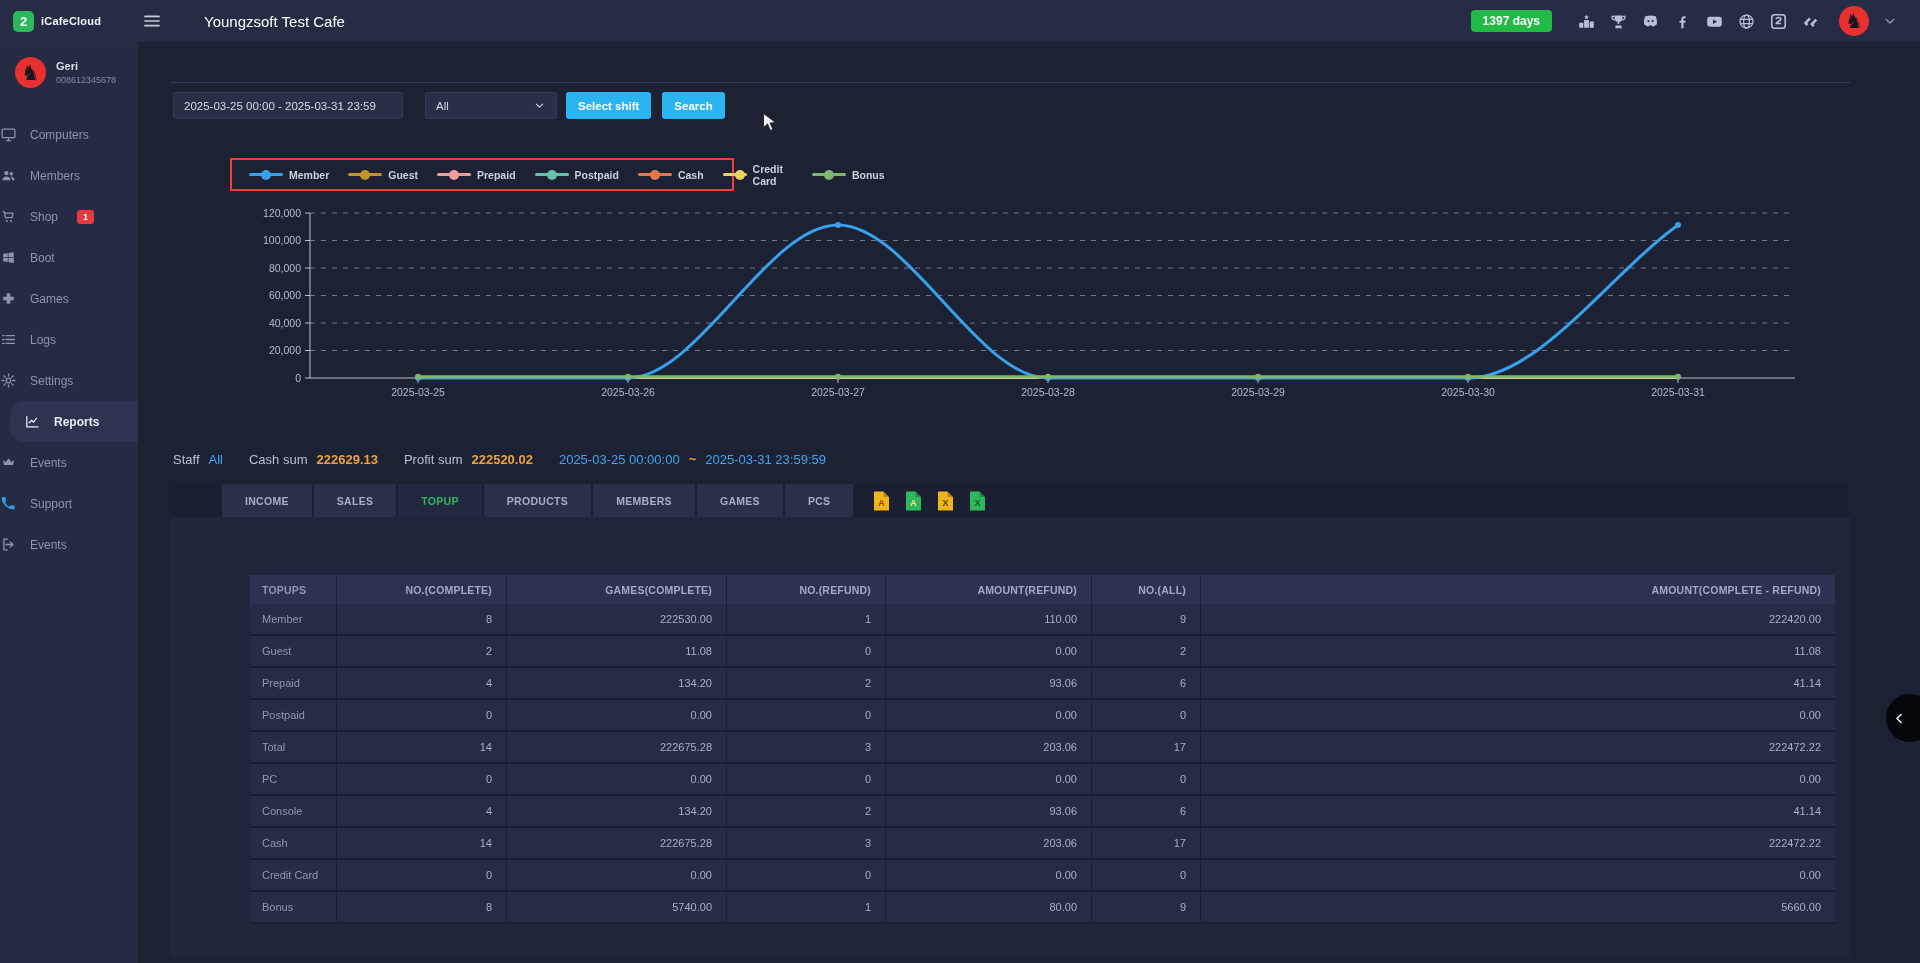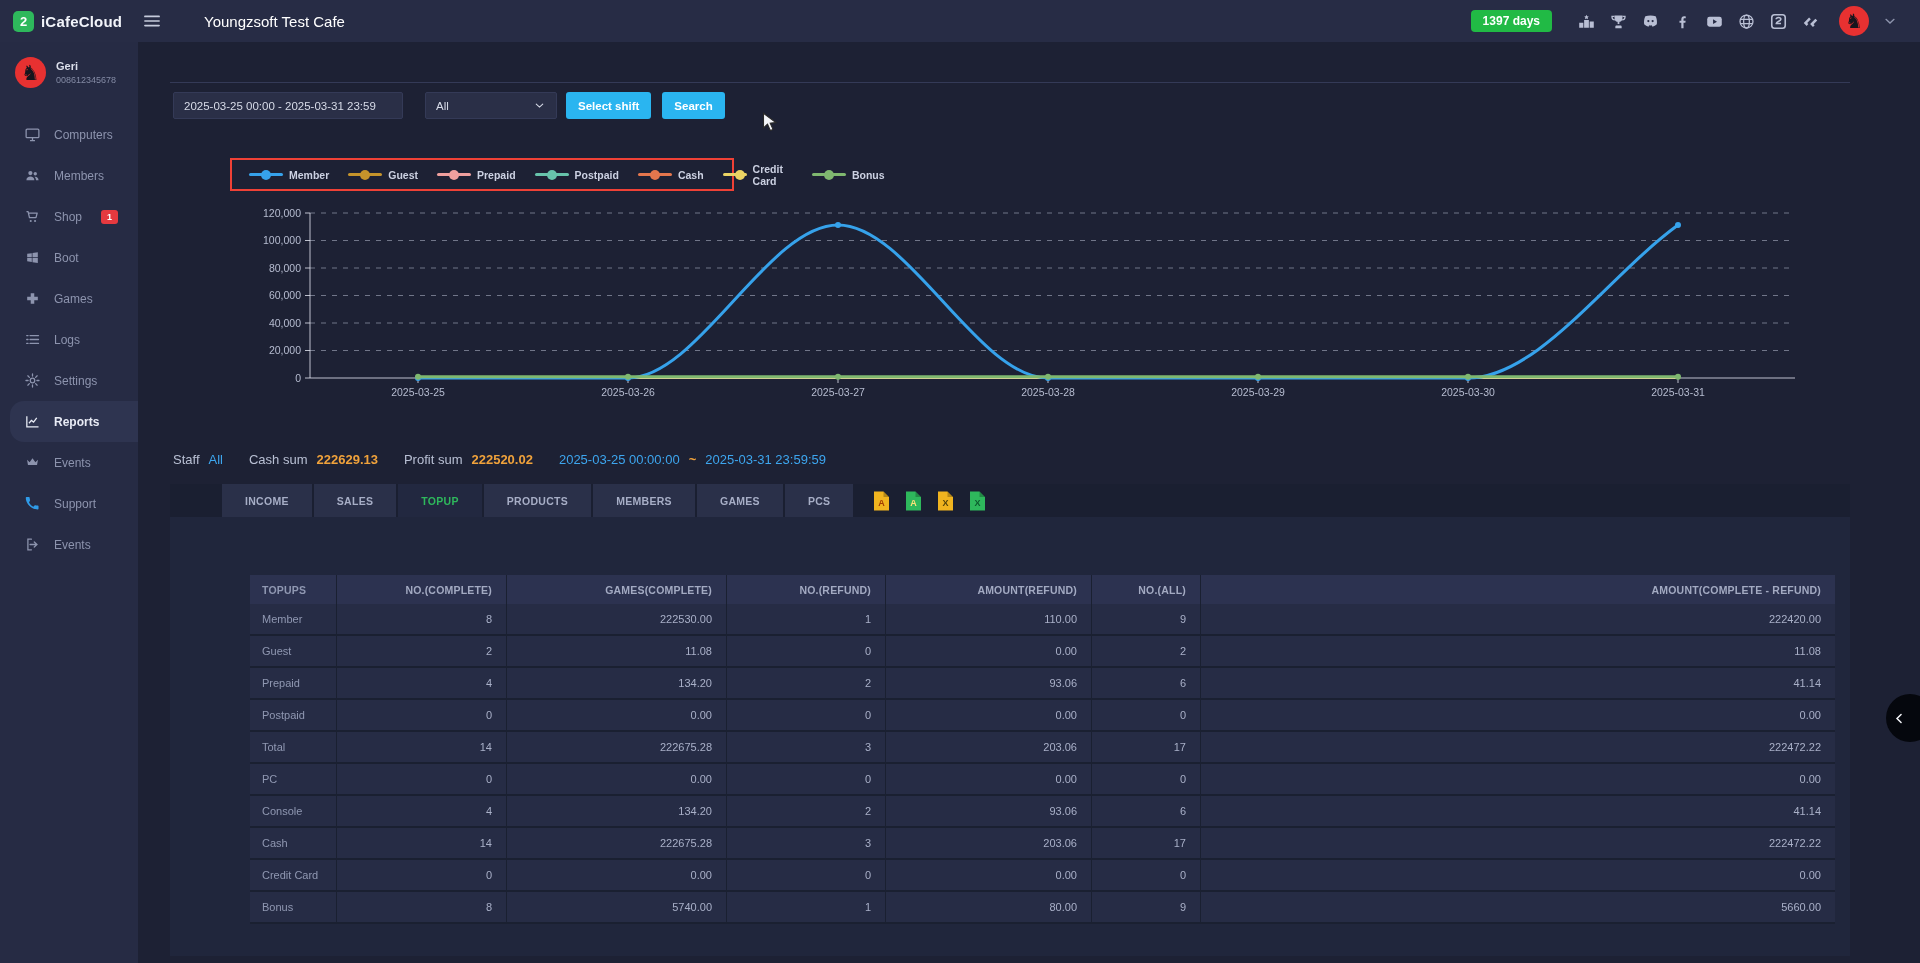--- a/index.html
+++ b/index.html
@@ -11,37 +11,37 @@
     color:#aab0c6;
   }
   svg { display:block; }
   .icon { display:inline-flex; align-items:center; justify-content:center; color:#b6bcd2; }
   .icon svg { width:100%; height:100%; }
 
   
   .topbar { position:absolute; left:0; top:0; width:1920px; height:42px; background:#272c45; display:flex; align-items:center; z-index:30; }
   .logo-wrap { width:138px; display:flex; align-items:center; gap:7px; padding-left:13px; flex:0 0 auto; }
   .logo-mark { width:21px; height:21px; border-radius:5px; background:#2eb85c; color:#fff; font-weight:bold; font-size:13px; display:flex; align-items:center; justify-content:center; }
-  .logo-text { color:#f2f4fa; font-size:15px; font-weight:bold; letter-spacing:.2px; }
+  .logo-text { color:#f2f4fa; font-size:11px; font-weight:bold; letter-spacing:.2px; }
   .hamburger { width:20px; height:20px; margin-left:4px; color:#c6cbdc; cursor:pointer; }
   .page-title { margin-left:42px; color:#ffffff; font-size:15px; }
   .topbar-right { margin-left:auto; display:flex; align-items:center; gap:13px; padding-right:22px; }
   .days-badge { background:#21ba45; color:#fff; font-size:12px; font-weight:bold; border-radius:4px; padding:4px 12px; margin-right:12px; }
   .tb-icon { width:19px; height:19px; color:#b9bfd4; cursor:pointer; }
   .tb-avatar { width:30px; height:30px; border-radius:50%; background:#e73131; color:#15151d; display:flex; align-items:center; justify-content:center; font-size:20px; line-height:1; margin-left:6px; cursor:pointer; }
   .tb-caret { width:16px; height:16px; color:#8e95ad; cursor:pointer; }
 
   
   .sidebar { position:absolute; left:0; top:42px; width:138px; bottom:0; background:#262b44; z-index:20; }
   .user-block { display:flex; align-items:center; gap:10px; padding:15px 8px 12px 15px; }
   .user-avatar { width:31px; height:31px; border-radius:50%; background:#e73131; color:#15151d; display:flex; align-items:center; justify-content:center; font-size:21px; line-height:1; flex:0 0 auto; }
   .user-name { color:#dbdfeb; font-size:11px; font-weight:bold; }
   .user-phone { color:#848ba5; font-size:9px; margin-top:3px; }
   .menu { margin-top:14px; }
-  .menu-item { position:relative; display:flex; align-items:center; gap:13px; height:41px; padding-left:24px; color:#8d94ae; font-size:12px; cursor:pointer; }
+  .menu-item { position:relative; display:flex; align-items:center; gap:13px; height:41px; color:#8d94ae; font-size:12px; cursor:pointer; }
   .menu-item .icon { width:17px; height:17px; color:#8d94ae; }
   .menu-item.active { background:#2e3450; border-radius:14px 0 0 14px; margin-left:10px; padding-left:14px; color:#e8ebf5; font-weight:bold; }
   .menu-item.active .icon { color:#e8ebf5; }
   .menu-item.accent .icon { color:#2f9be8; }
   .menu-badge { background:#e5393f; color:#fff; font-size:9px; font-weight:bold; border-radius:3px; padding:2px 6px; margin-left:6px; }
 
   
   .sep-line { position:absolute; left:170px; top:82px; width:1680px; height:1px; background:#343a57; }
   .controls { position:absolute; left:173px; top:92px; display:flex; align-items:center; height:27px; }
   .date-input { width:230px; height:27px; background:#2a2f47; border:1px solid #343a57; color:#d7dbe8; font-size:11.5px; font-family:"Liberation Sans",sans-serif; padding:0 10px; border-radius:2px; }

